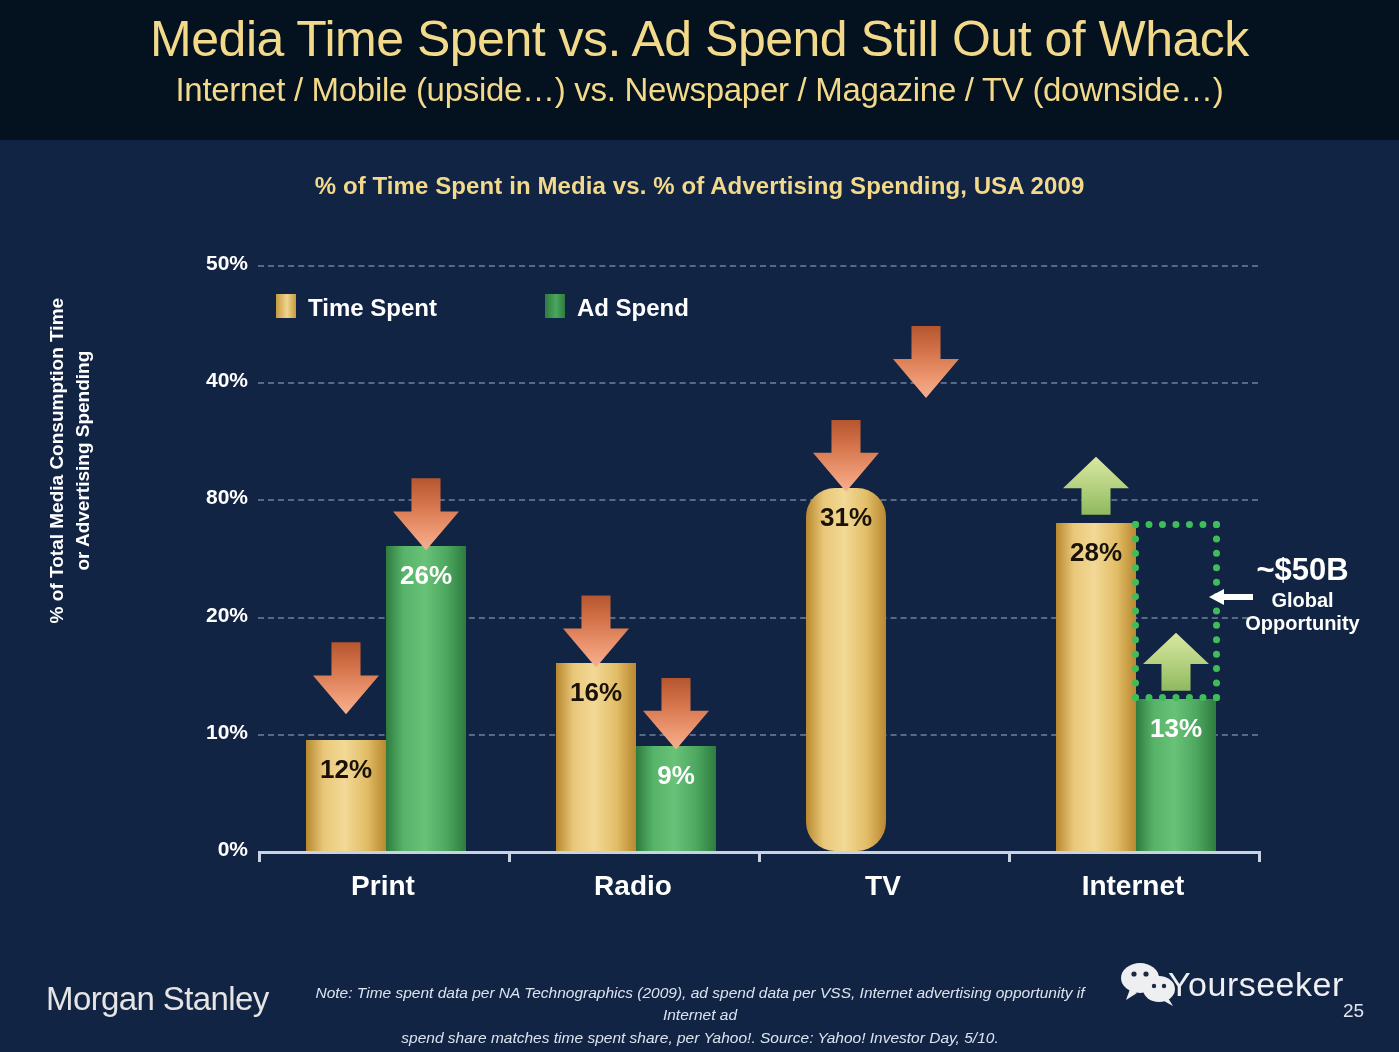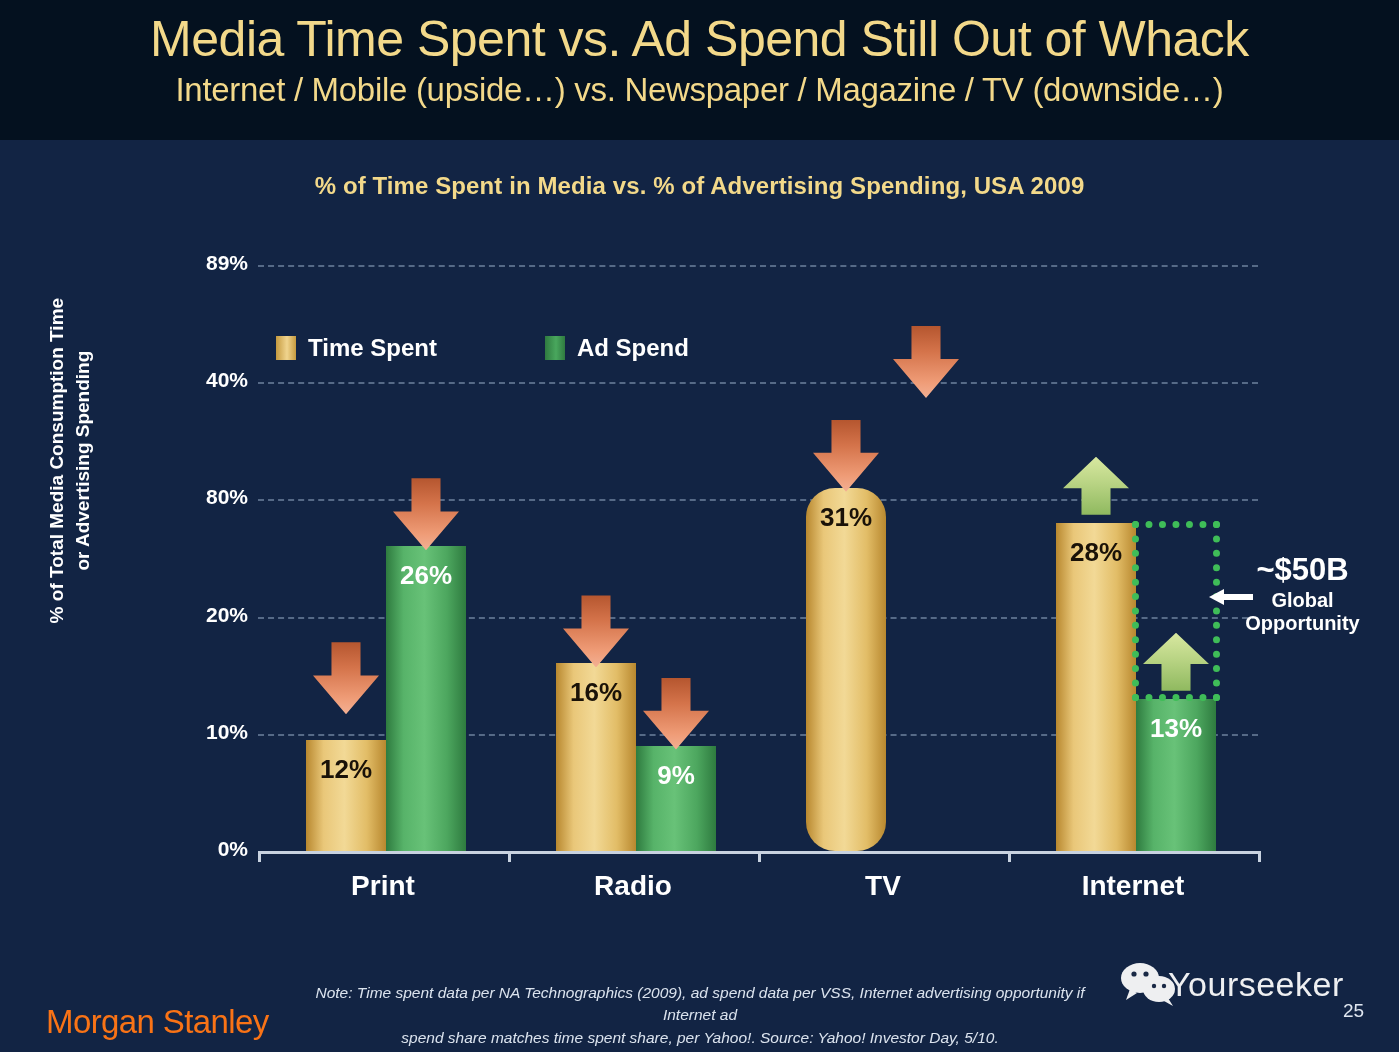--- a/index.html
+++ b/index.html
@@ -52,21 +52,21 @@
   }
   .axis-tick{
     position:absolute; top:851px; width:0; height:11px;
     border-left:3px solid #c8d2e0;
   }
 
   
   #legend{
     position:absolute; left:276px; top:294px; display:flex; align-items:center;
   }
-  .legend-item{ display:flex; align-items:center; margin-right:108px;margin-top:40px; }
+  .legend-item{ display:flex; margin-right:108px; }
   .legend-swatch{
     width:20px; height:24px; margin-right:12px; display:inline-block;
   }
   .sw-gold{ background:linear-gradient(90deg,#c59a3f,#f0d48e 55%,#c59a3f); }
   .sw-green{ background:linear-gradient(90deg,#2f7a40,#49a75d 55%,#2f7a40); }
   .legend-label{ color:#ffffff; font-size:24px; font-weight:bold; }
 
   
   .group{ position:absolute; bottom:0; height:586px; }
   .bar{
@@ -121,22 +121,22 @@
   }
 
   
   .xlabel{
     position:absolute; top:870px; width:200px; text-align:center;
     color:#ffffff; font-size:28px; font-weight:bold;
   }
 
   
   #ms-logo{
-    position:absolute; left:46px; top:1003px;
-    color:#f97316; font-size:33px; font-weight:400; letter-spacing:-0.6px;
+    position:absolute; left:46px; top:980px;
+    color:#e5e5e5; font-size:33px; font-weight:400; letter-spacing:-0.6px;
   }
   #note{
     position:absolute; left:300px; top:982px; width:800px;
     color:#dbe3ee; font-size:15.5px; font-style:italic; line-height:1.45;
     text-align:center;
   }
   #note .l2{ display:block; }
   #page-num{
     position:absolute; left:1343px; top:1000px;
     color:#dfe6f0; font-size:19px;
@@ -173,21 +173,21 @@
     <div class="gridline" style="left: 258px; top: 499.4px;"></div>
     <div class="gridline" style="left: 258px; top: 382.2px;"></div>
     <div class="gridline" style="left: 258px; top: 265px;"></div>
   </div>
 <div id="yticks">
     <div class="ytick" style="top: 837px;">0%</div>
     <div class="ytick" style="top: 719.8px;">10%</div>
     <div class="ytick" style="top: 602.6px;">20%</div>
     <div class="ytick" style="top: 485.4px;">80%</div>
     <div class="ytick" style="top: 368.2px;">40%</div>
-    <div class="ytick" style="top: 251px;">89%</div>
+    <div class="ytick" style="top: 251px;">50%</div>
   </div>
 
 <div id="legend">
   <div class="legend-item">
     <span class="legend-swatch sw-gold"></span>
     <span class="legend-label">Time Spent</span>
   </div>
   <div class="legend-item">
     <span class="legend-swatch sw-green"></span>
     <span class="legend-label">Ad Spend</span>

